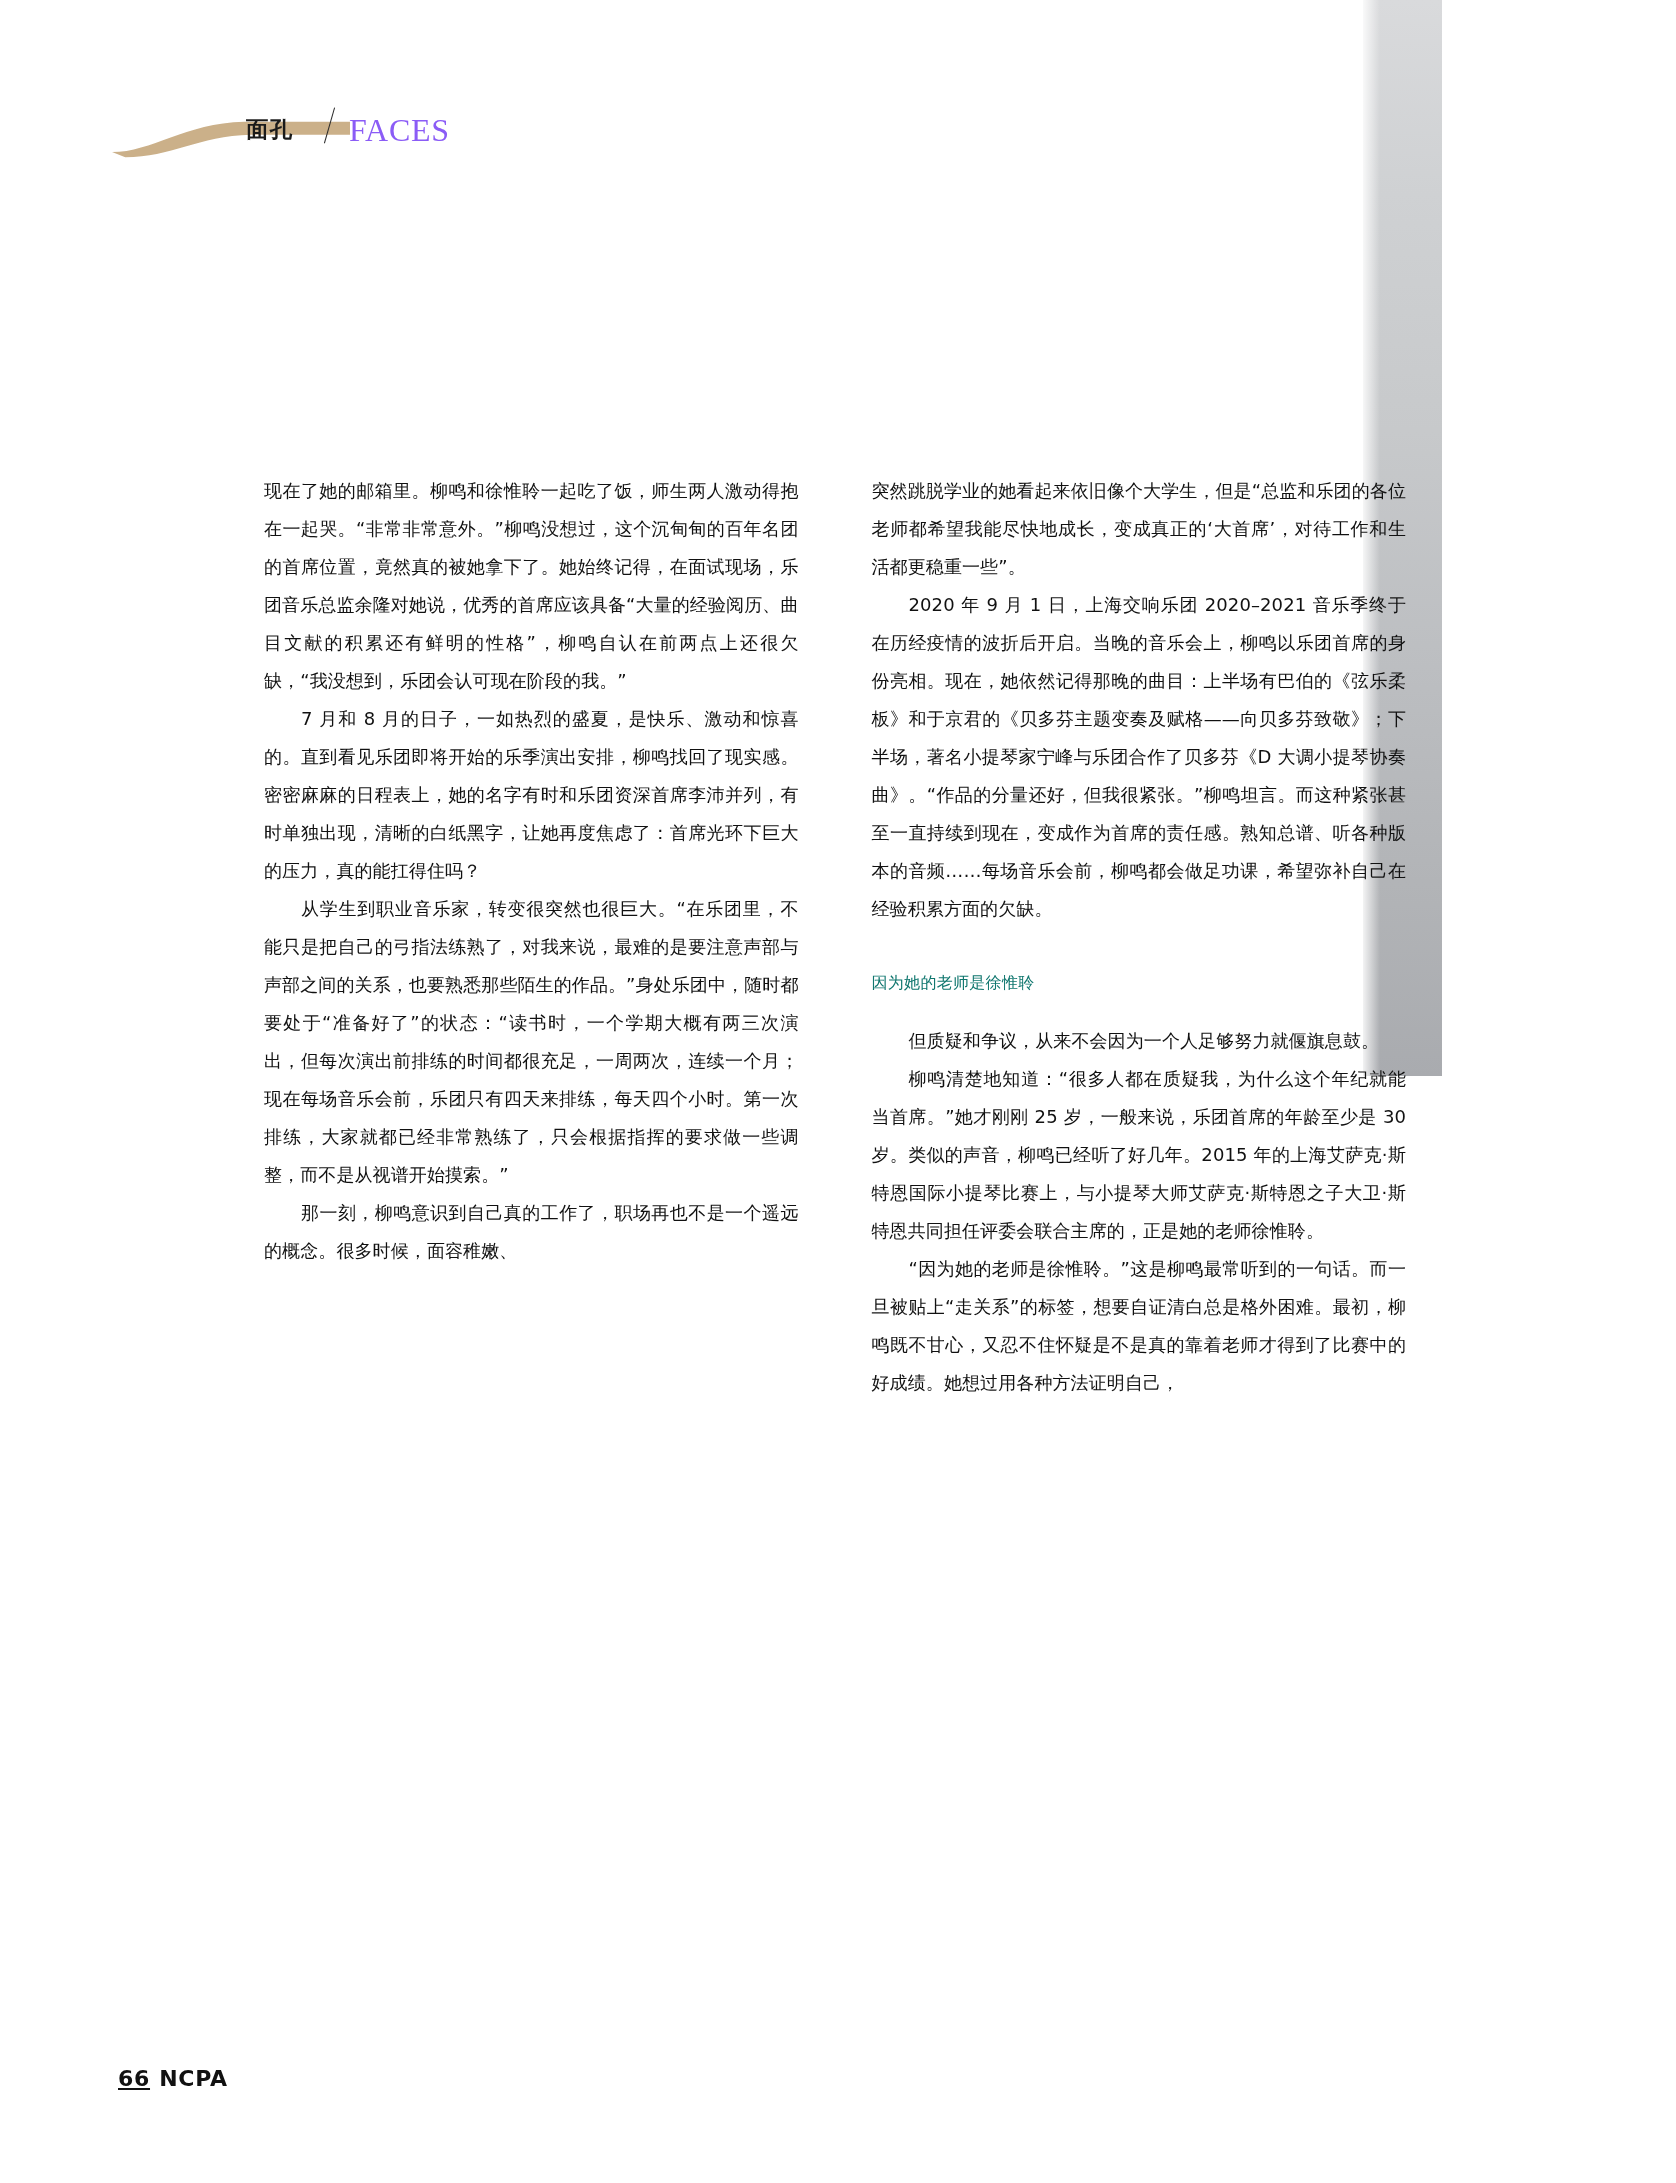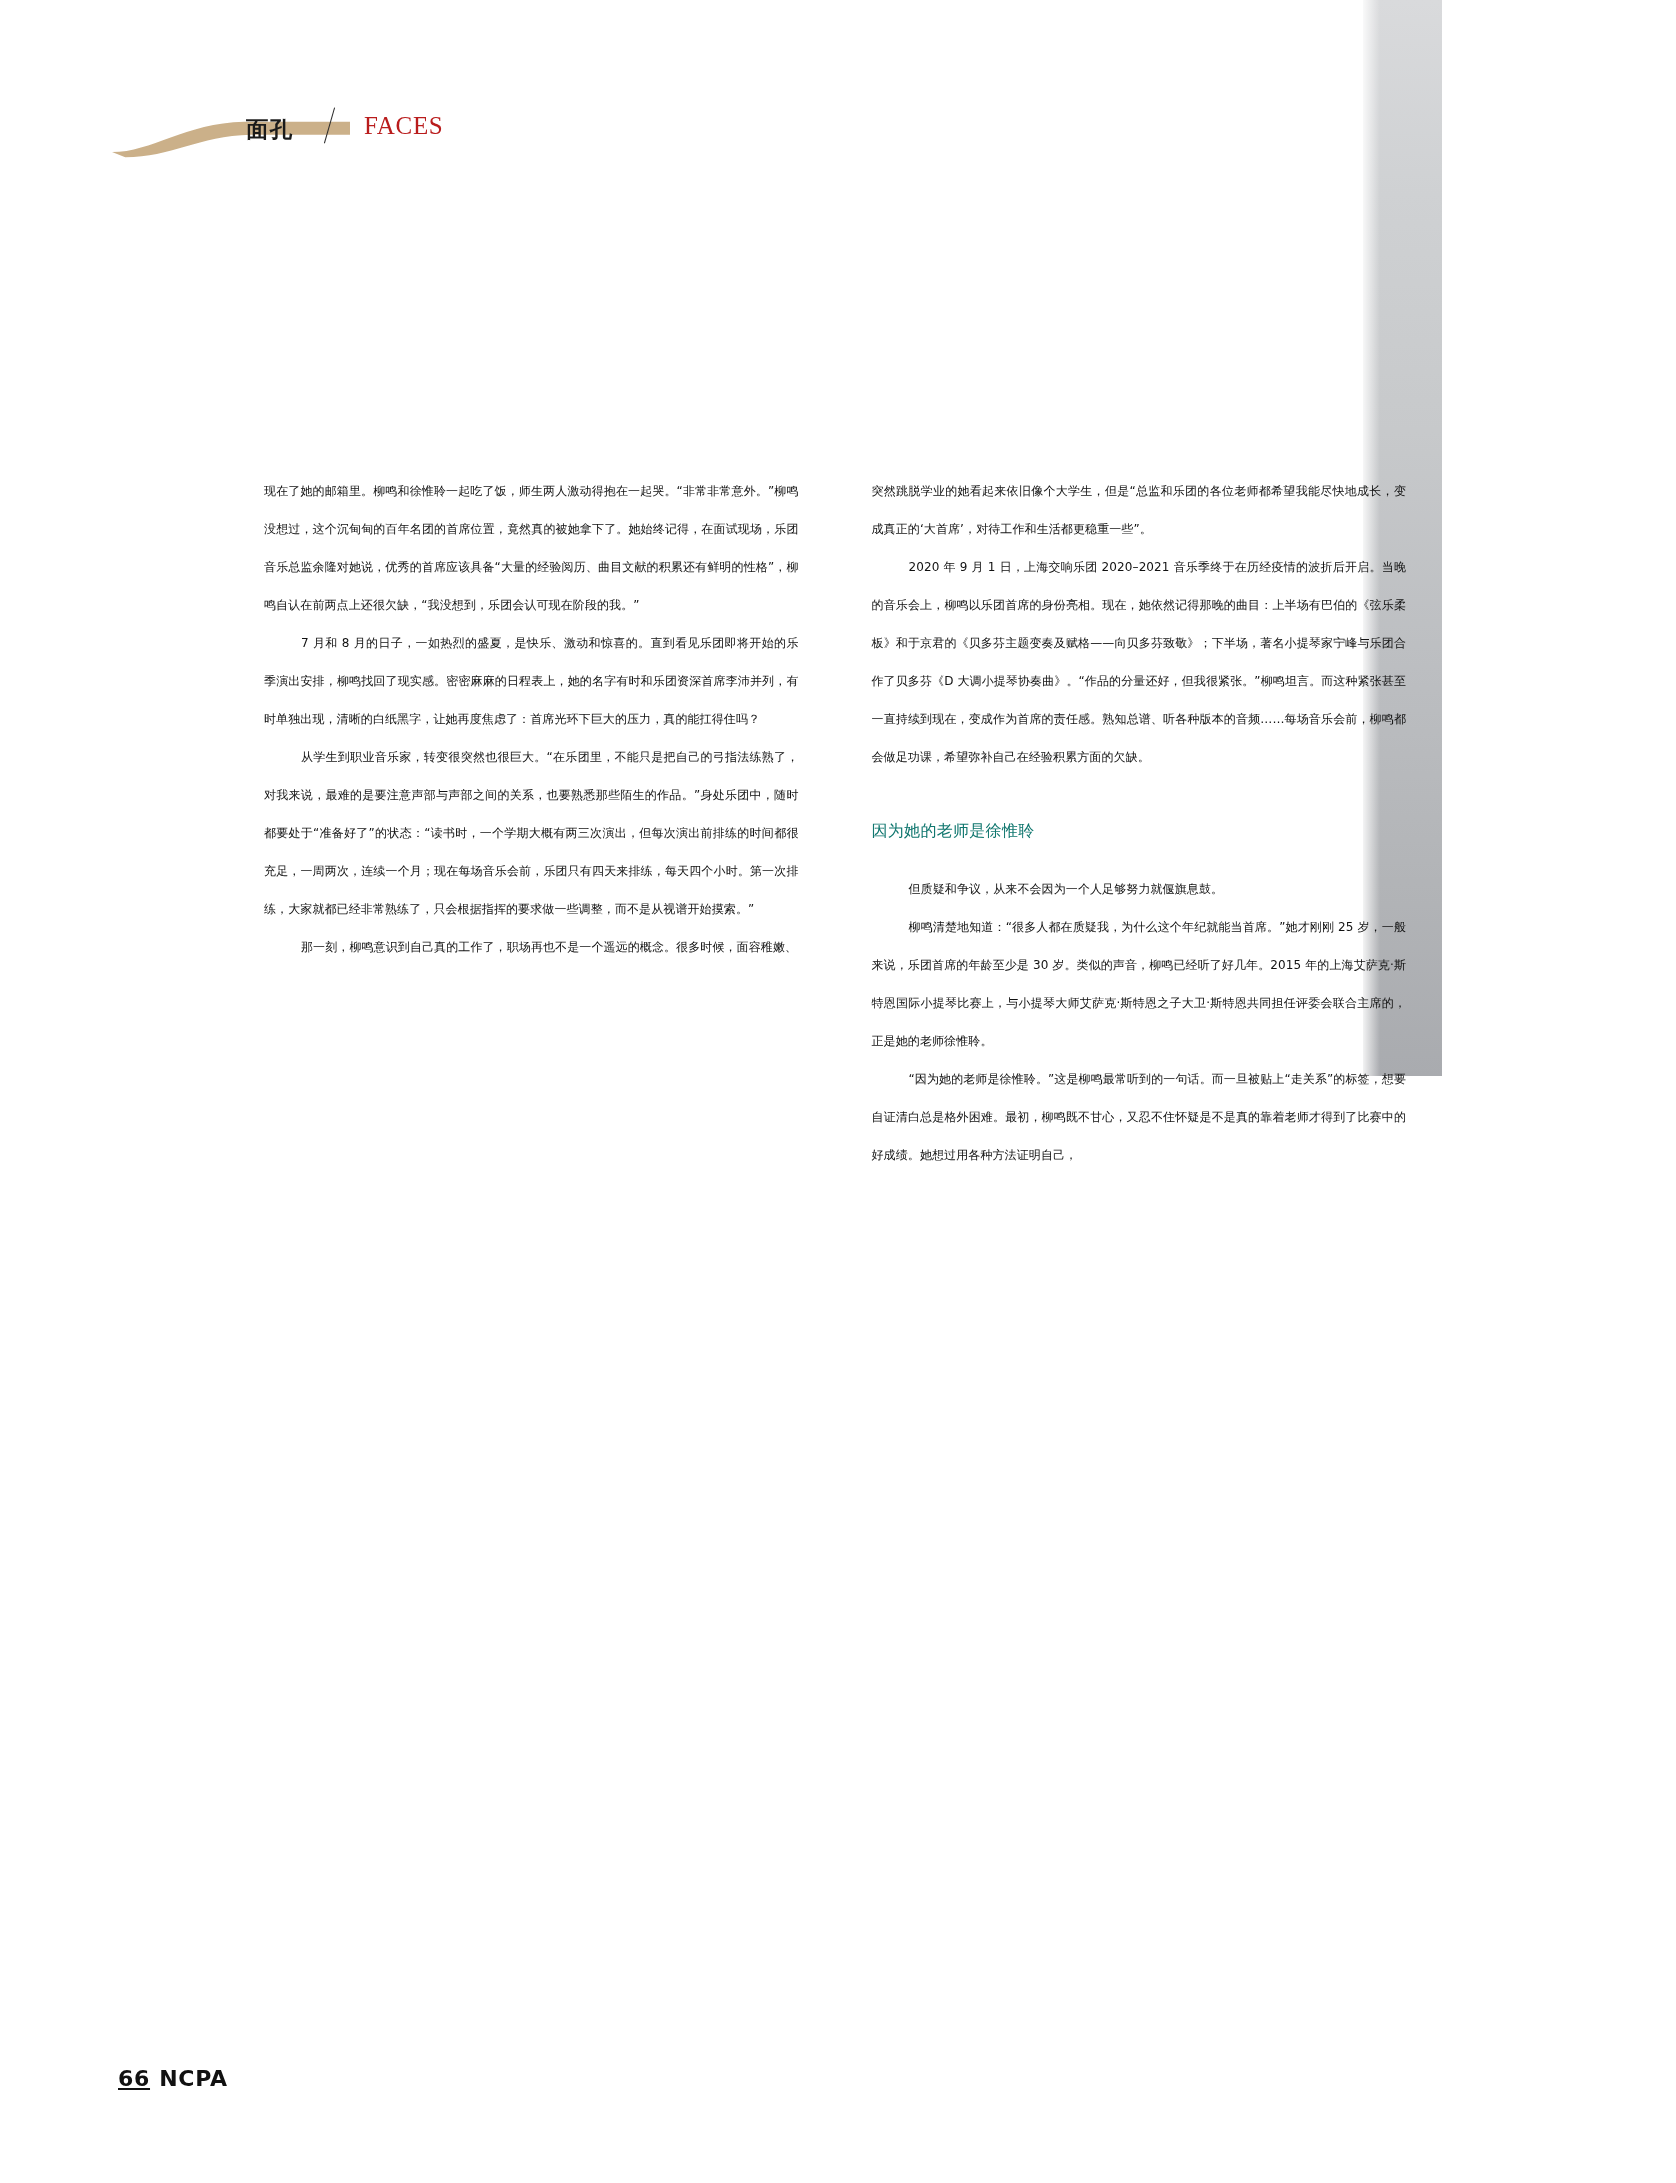--- a/index.html
+++ b/index.html
@@ -66,44 +66,44 @@
     position: absolute;
     left: 329px;
     top: 8px;
     width: 1.3px;
     height: 37px;
     background: #2b2b2b;
     transform: rotate(16deg);
   }
   .header-en {
     position: absolute;
-    left: 364px;
+    left: 349px;
     top: 13.2px;
     font-family: "Liberation Serif", serif;
-    font-size: 25px;
+    font-size: 32px;
     letter-spacing: 0.7px;
-    color: #b91c1c;
+    color: #8b5cf6;
   }
 
   
   .columns {
     position: absolute;
     top: 472px;
     left: 264px;
     width: 1142px;
     display: flex;
     gap: 73px;
   }
   .col {
     width: 535px;
   }
   p.body {
     margin: 0 0 0 0;
     font-family: "DejaVu Sans", "Liberation Sans", sans-serif;
-    font-size: 12px;
+    font-size: 18px;
     line-height: 38px;
     color: #111111;
     text-align: justify;
     text-justify: inter-character;
     letter-spacing: 0.1px;
   }
   p.indent {
     text-indent: 37px;
   }
   h2.subhead {

